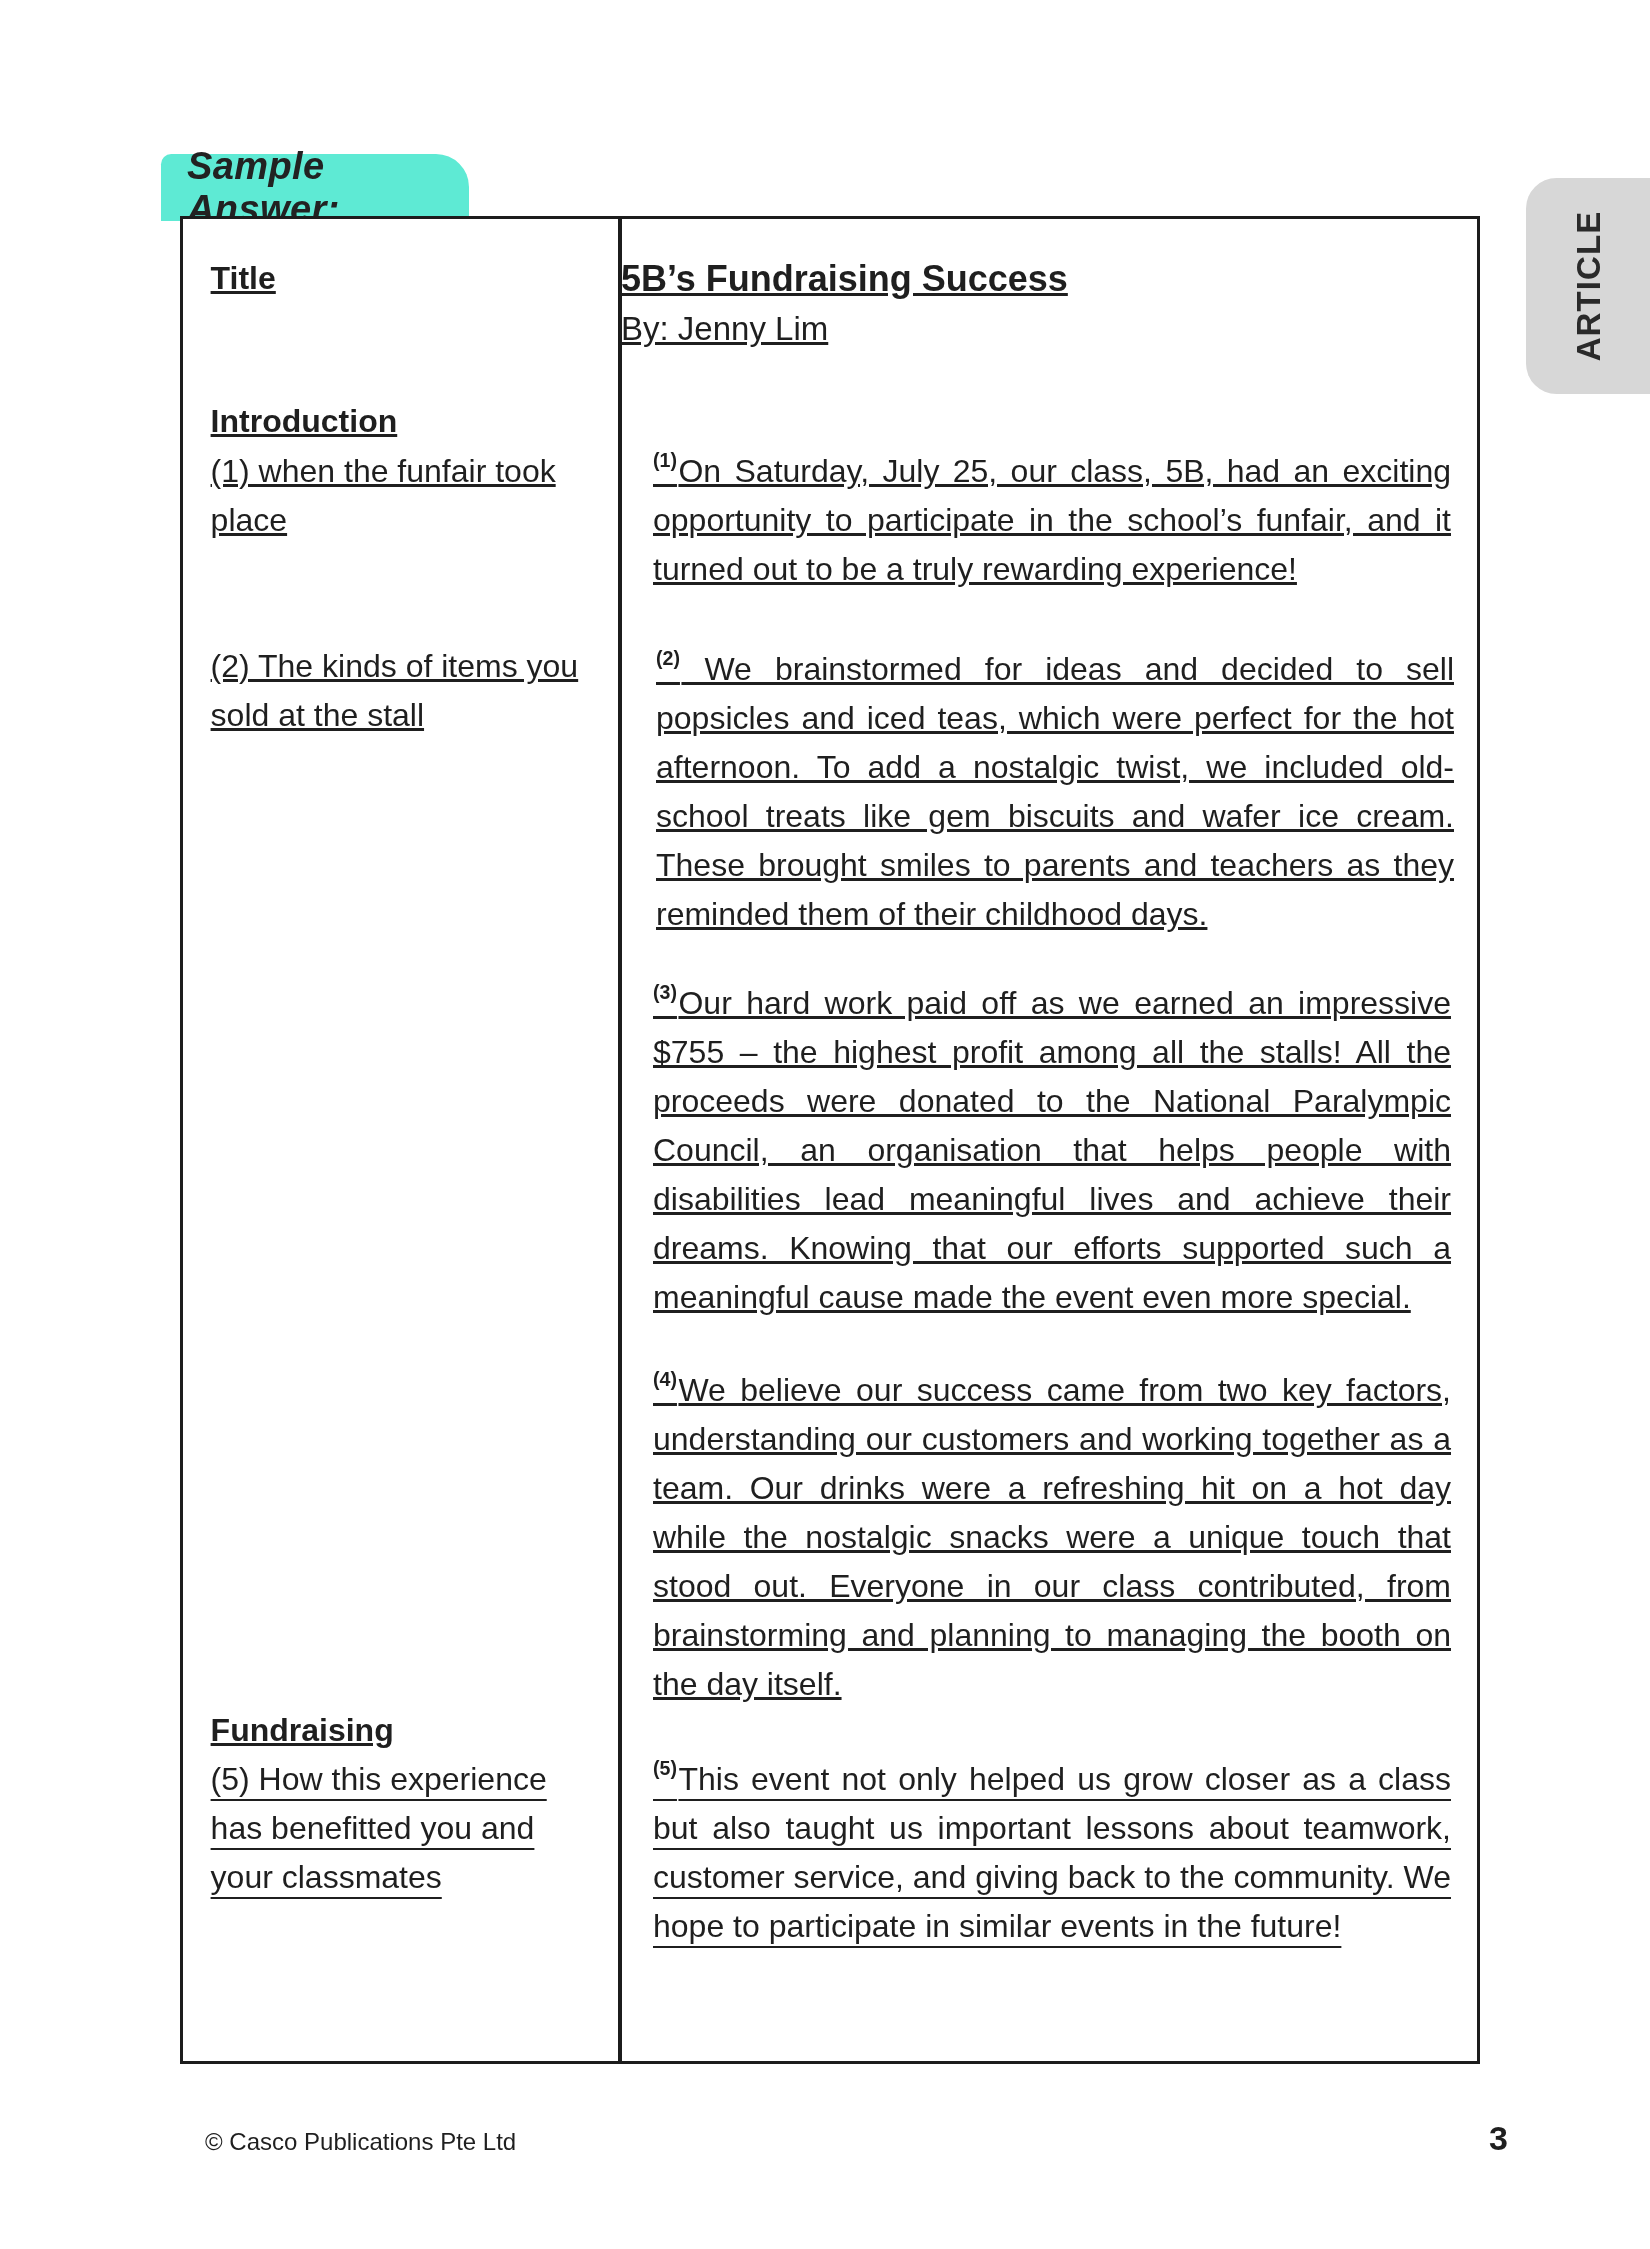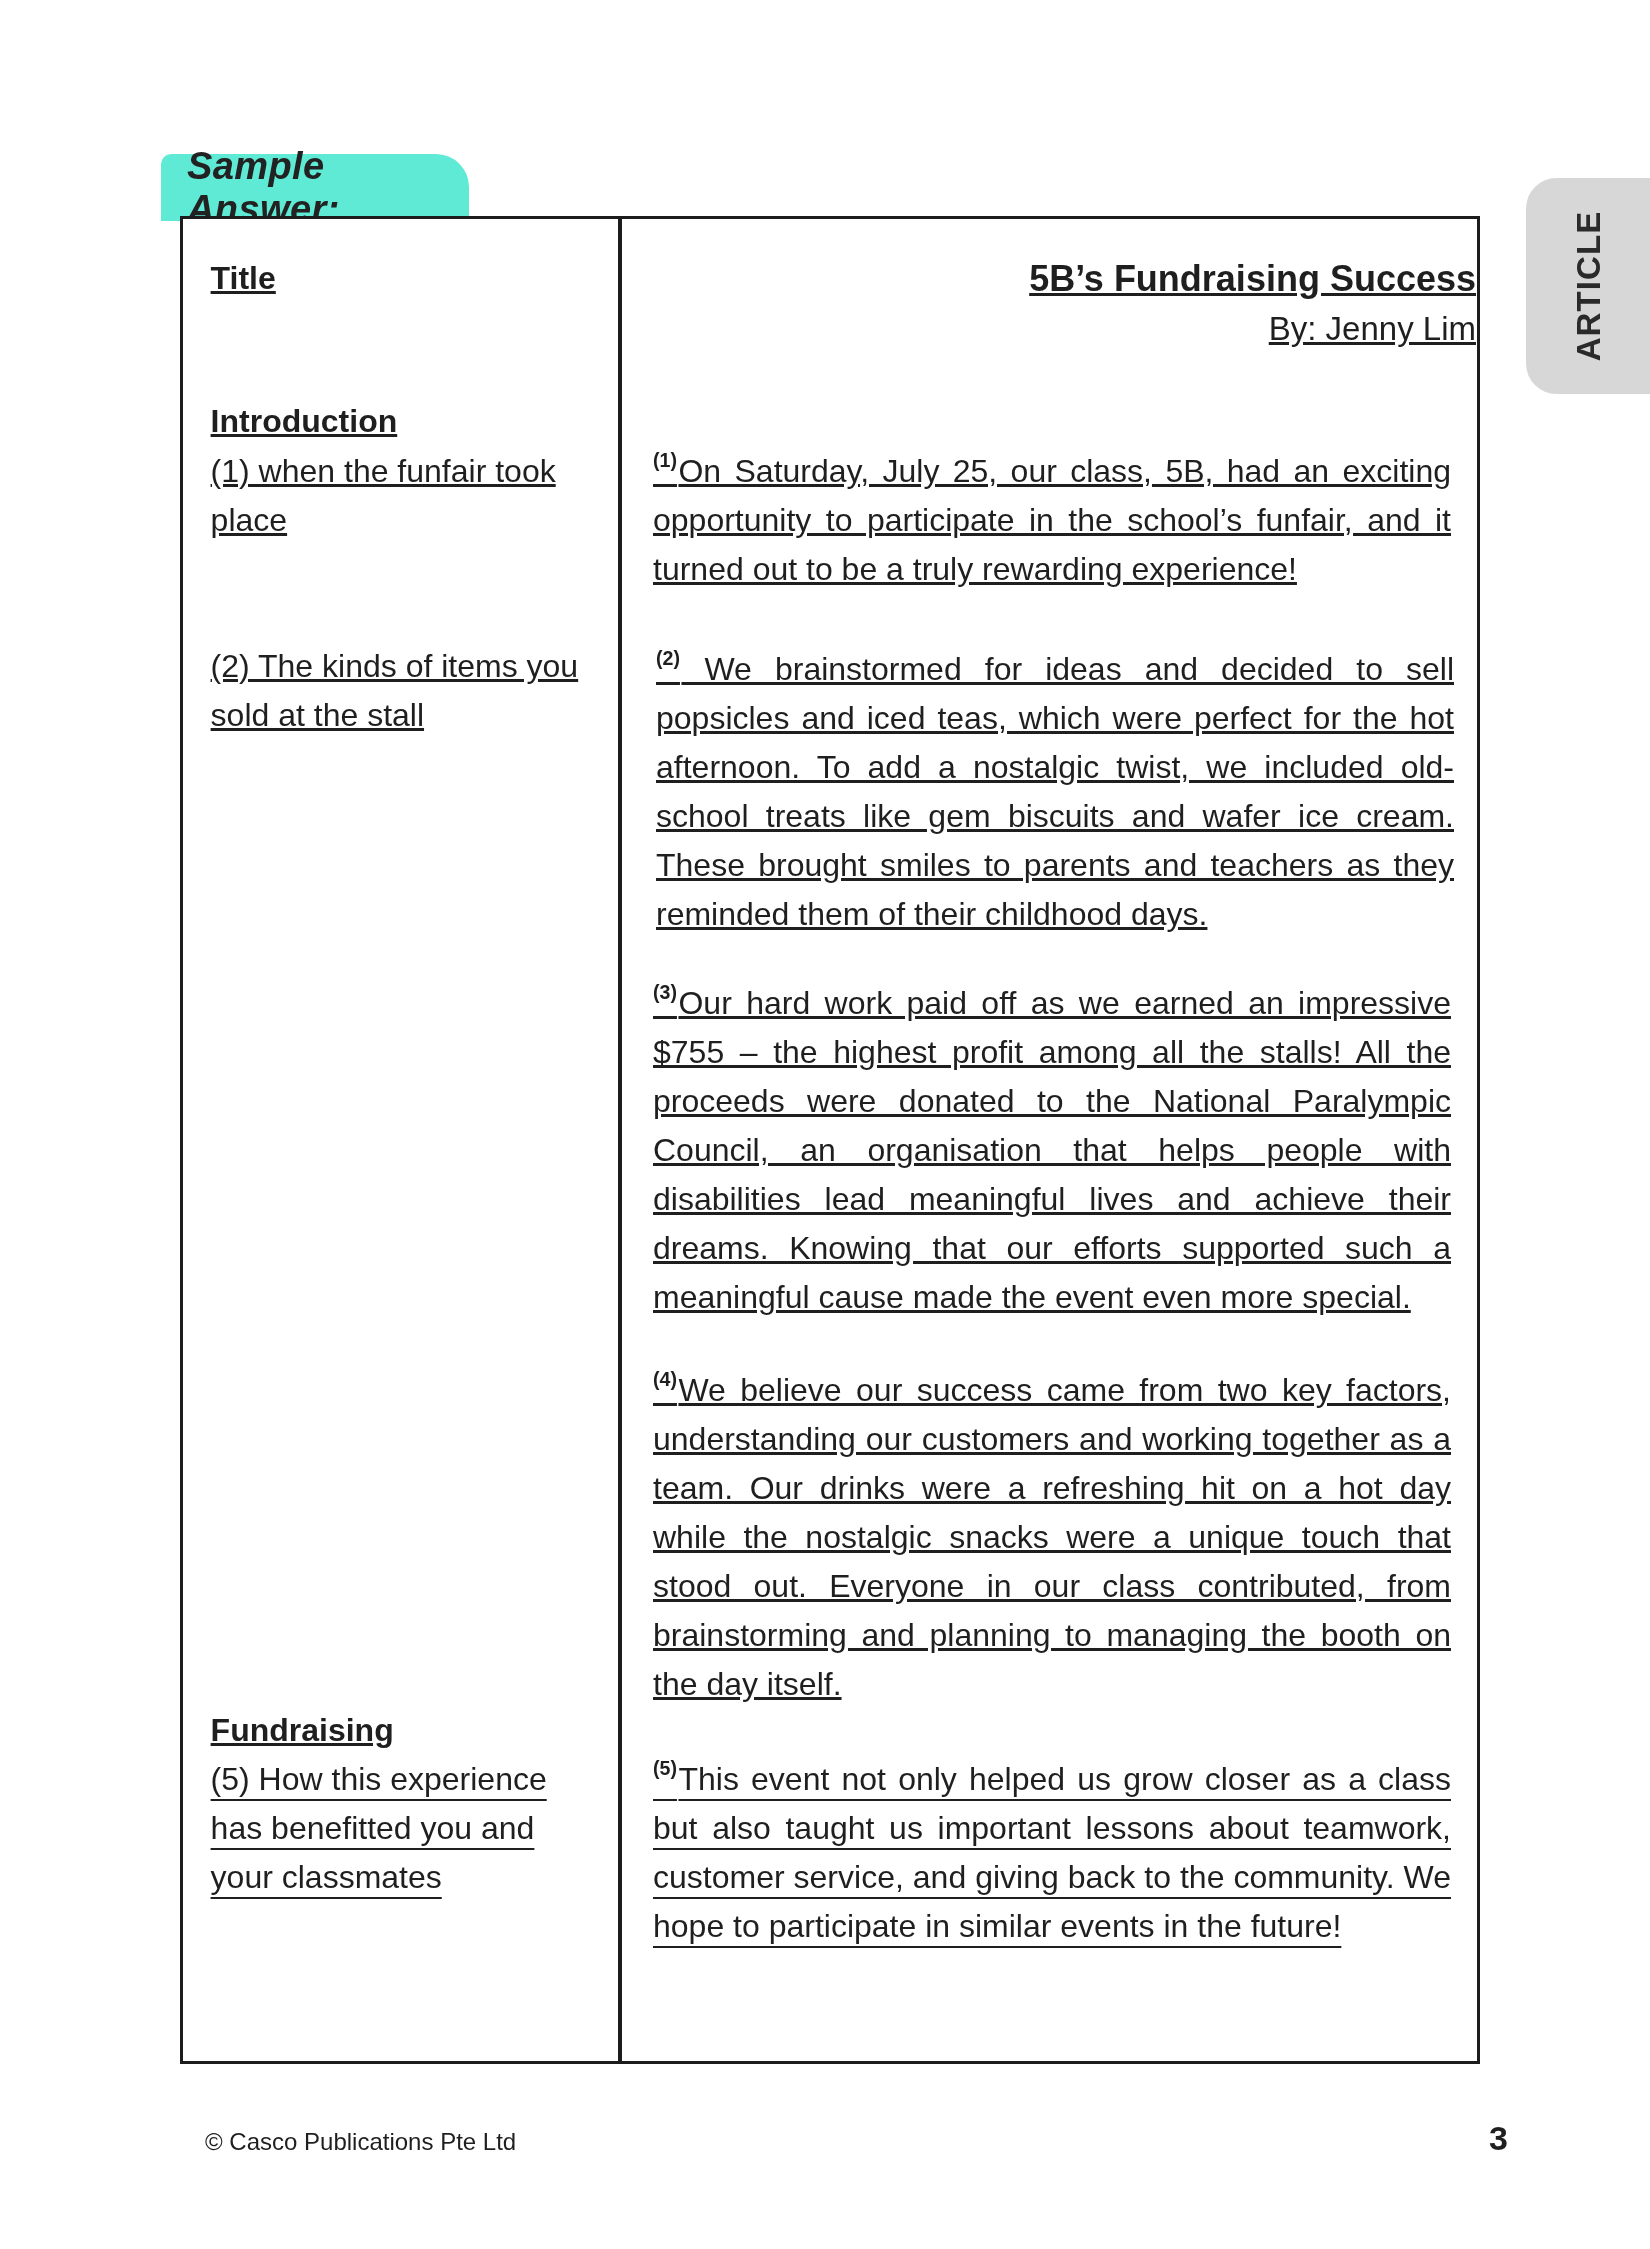--- a/index.html
+++ b/index.html
@@ -29,21 +29,21 @@
   
   .answer-table {
     position:absolute; left:180px; top:216px; width:1300px; height:1848px;
     border:3.6px solid #1c1c1c; box-sizing:border-box; background:#ffffff;
   }
   .divider { position:absolute; left:435px; top:0; bottom:0; width:3.6px; background:#1c1c1c; }
   .blk { position:absolute; font-size:32px; line-height:49px;text-decoration:underline; }
   .lb  { left:27.6px;  width:383px; white-space:pre-line; }
   .rb  { left:470px; width:798px; text-align:justify; }
   .bold { font-weight:700; }
-  .title-block { left:438px; width:855px; text-align:right; }
+  .title-block { left:438px; width:855px; text-align:left; }
   .title-block .art-title { font-weight:700; font-size:36px; line-height:51px; }
   .title-block .art-byline { font-size:33px; line-height:49px; }
   sup.mark {
     font-size:19.6px; font-weight:700; line-height:0;
     position:relative; top:-2.9px; vertical-align:super; margin-right:1.5px;
   }
   .u { text-decoration:underline; text-decoration-thickness:2.2px; text-underline-offset:8.7px; text-decoration-color:#1f1f1f; }
   
   .footer-copy { position:absolute; left:205px; top:2120px; font-size:24px; line-height:44px; }
   .footer-page { position:absolute; left:1489px; top:2116px; font-size:34px; font-weight:700; line-height:44px; }

